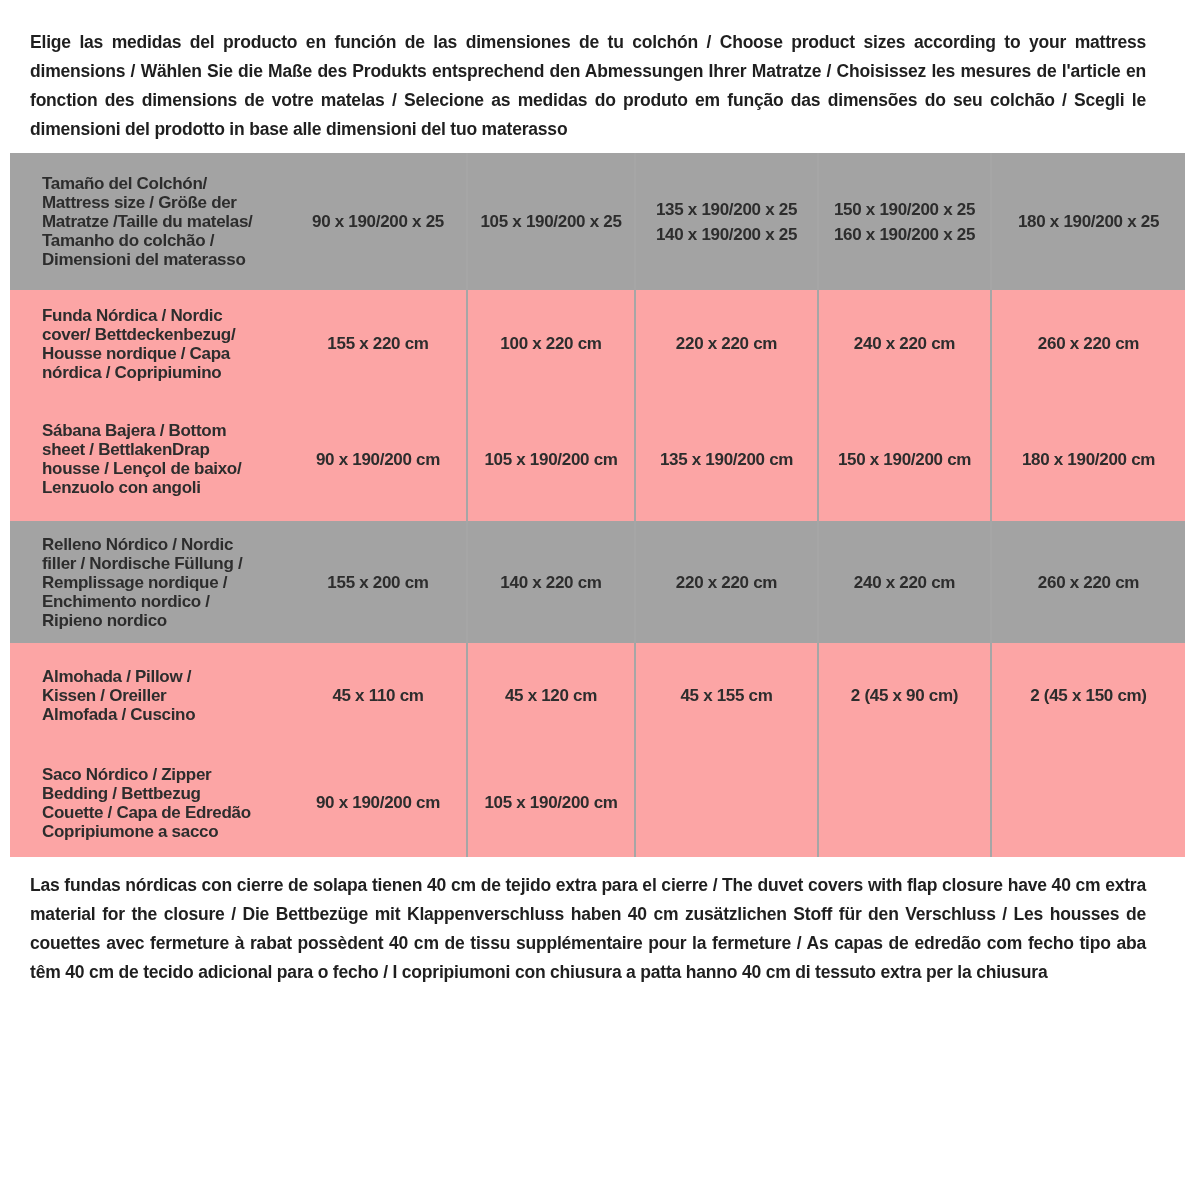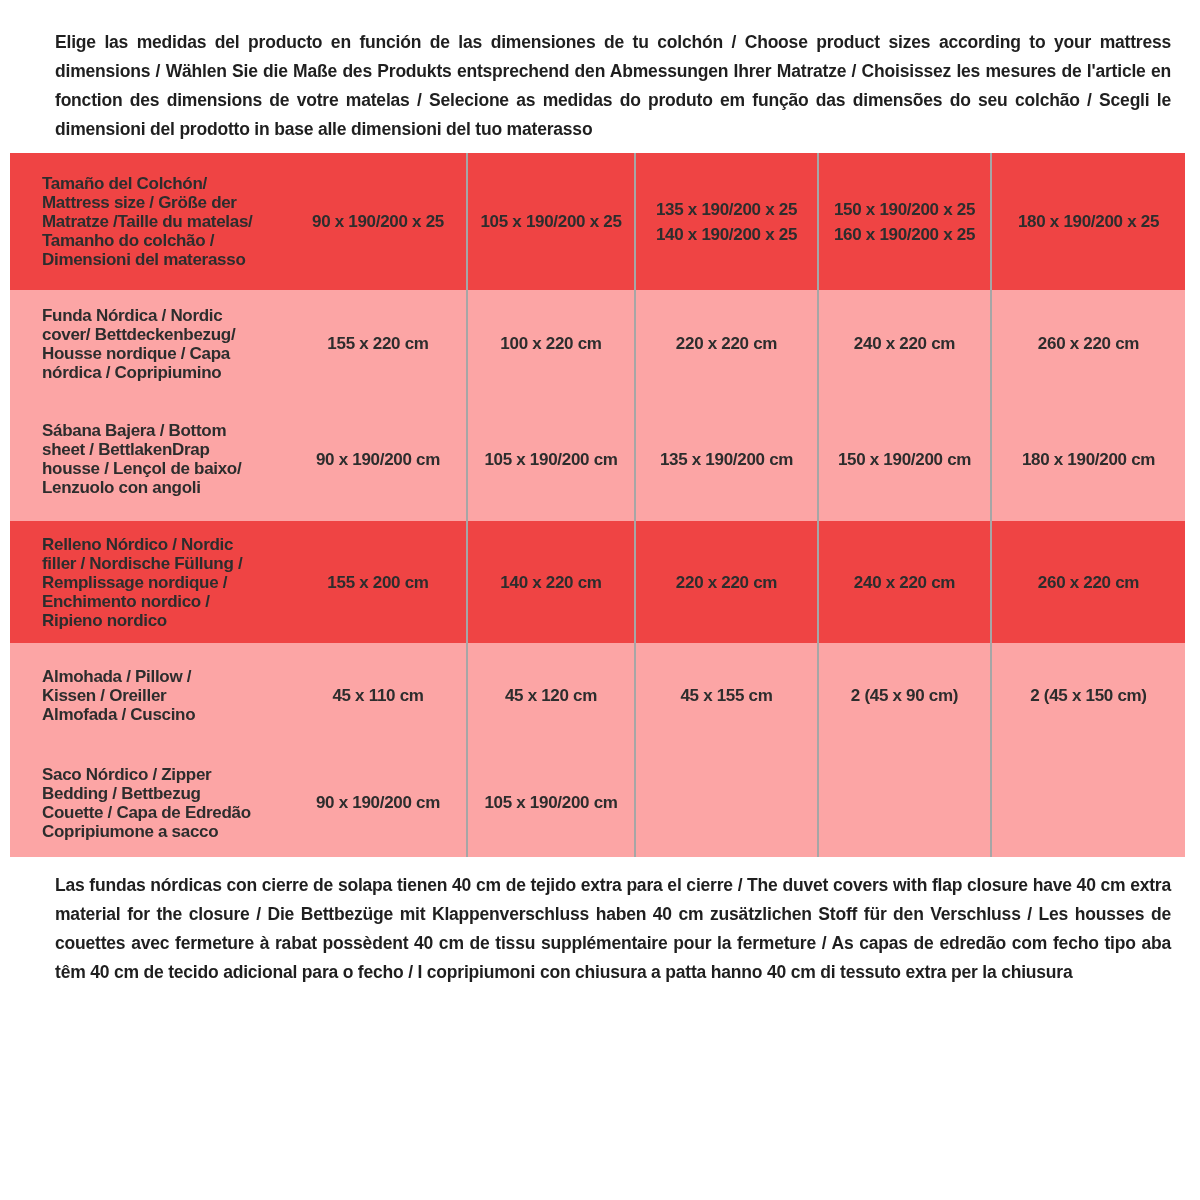--- a/index.html
+++ b/index.html
@@ -11,21 +11,21 @@
     overflow: hidden;
     font-family: "Liberation Sans", sans-serif;
   }
   .page {
     width: 1200px;
     height: 1200px;
     box-sizing: border-box;
     padding-top: 28px;
   }
   .intro, .footnote {
-    margin: 0 55px;
+    margin: 0 30px;
     width: 1116px;
     text-align: justify;
     font-weight: bold;
     font-size: 17.5px;
     line-height: 29px;
     letter-spacing: -0.2px;
     color: #1f1f1f;
   }
   table.sizes {
     border-collapse: collapse;
@@ -48,21 +48,21 @@
     letter-spacing: -0.4px;
   }
   td.val {
     text-align: center;
     white-space: pre-line;
     line-height: 25px;
   }
   td.b {
     border-right: 2px solid #a6a6a6;
   }
-  tr.gray { background: #ef4444; }
+  tr.gray { background: #a3a3a3; }
   tr.white { background: #fca5a5; }
   tr.r-head  td { height: 135px; }
   tr.r-funda td { height: 105px; }
   tr.r-encim td { height: 106px; }
   tr.r-bajer td { height: 122px; }
   tr.r-relle td { height: 120px; }
   tr.r-almoh td { height: 103px; margin-top: 28px; }
   tr.r-colch td { height: 115px; }
   tr.r-saco  td { height: 107px; margin-top: 16px; }
   .footnote { margin-top: 14px; }

